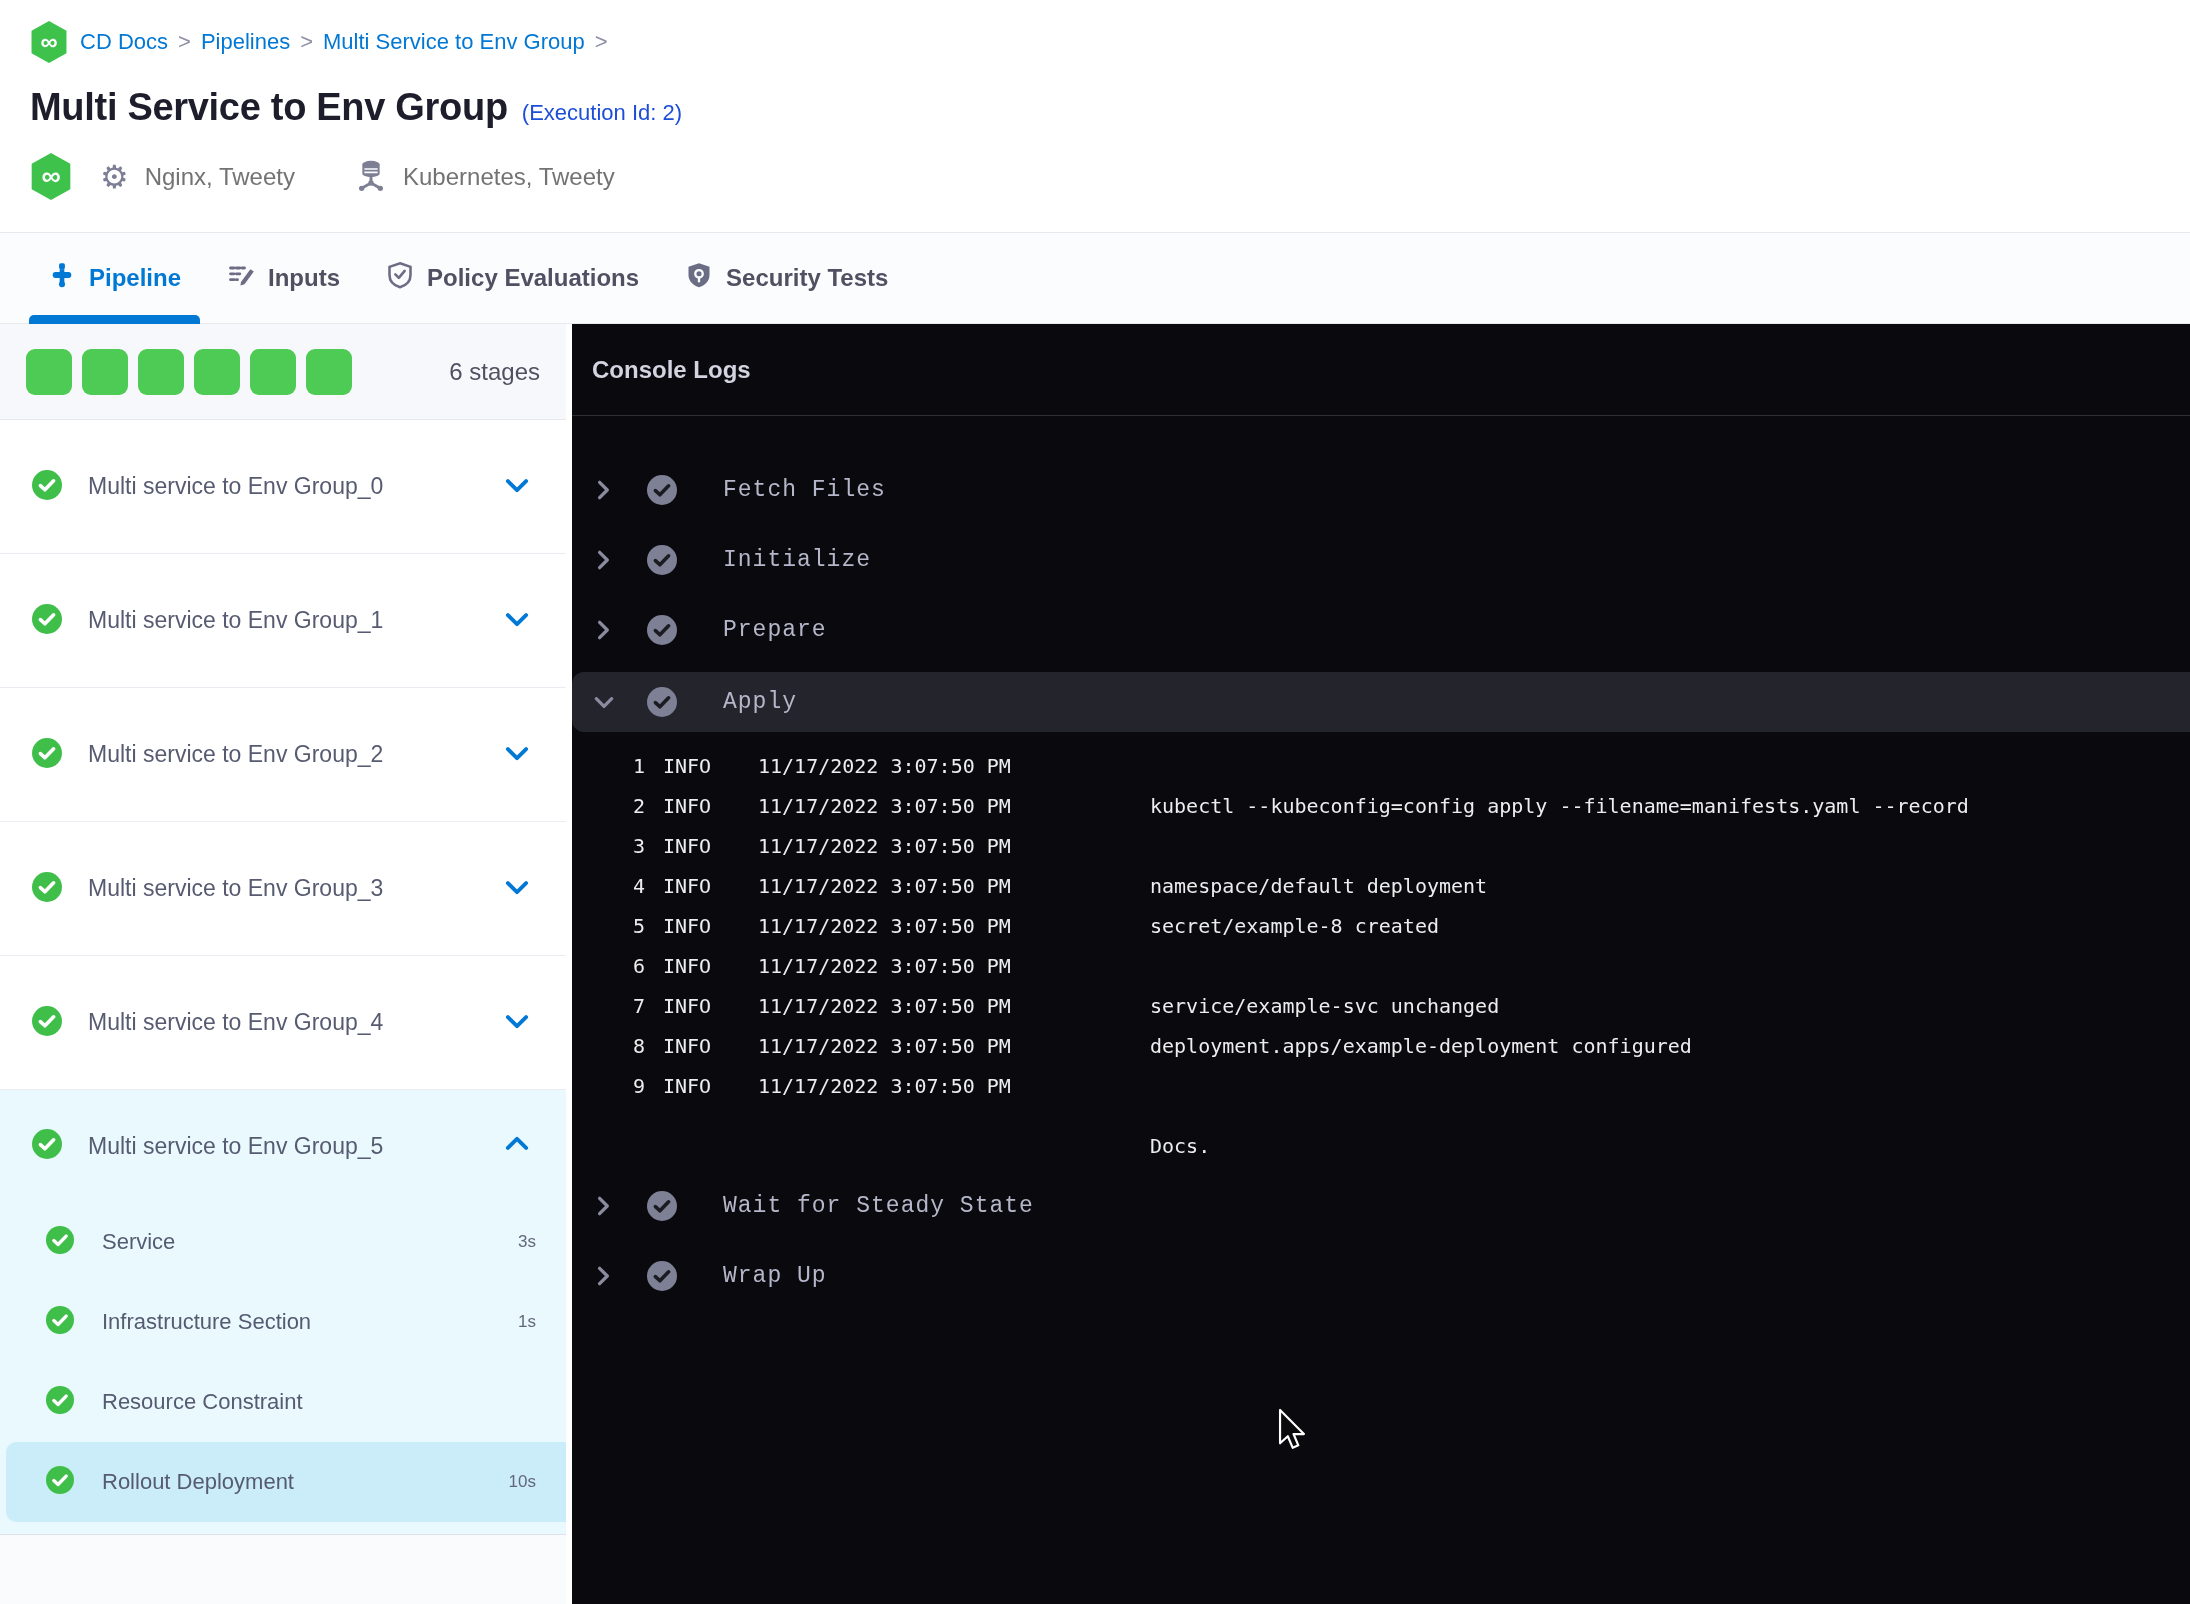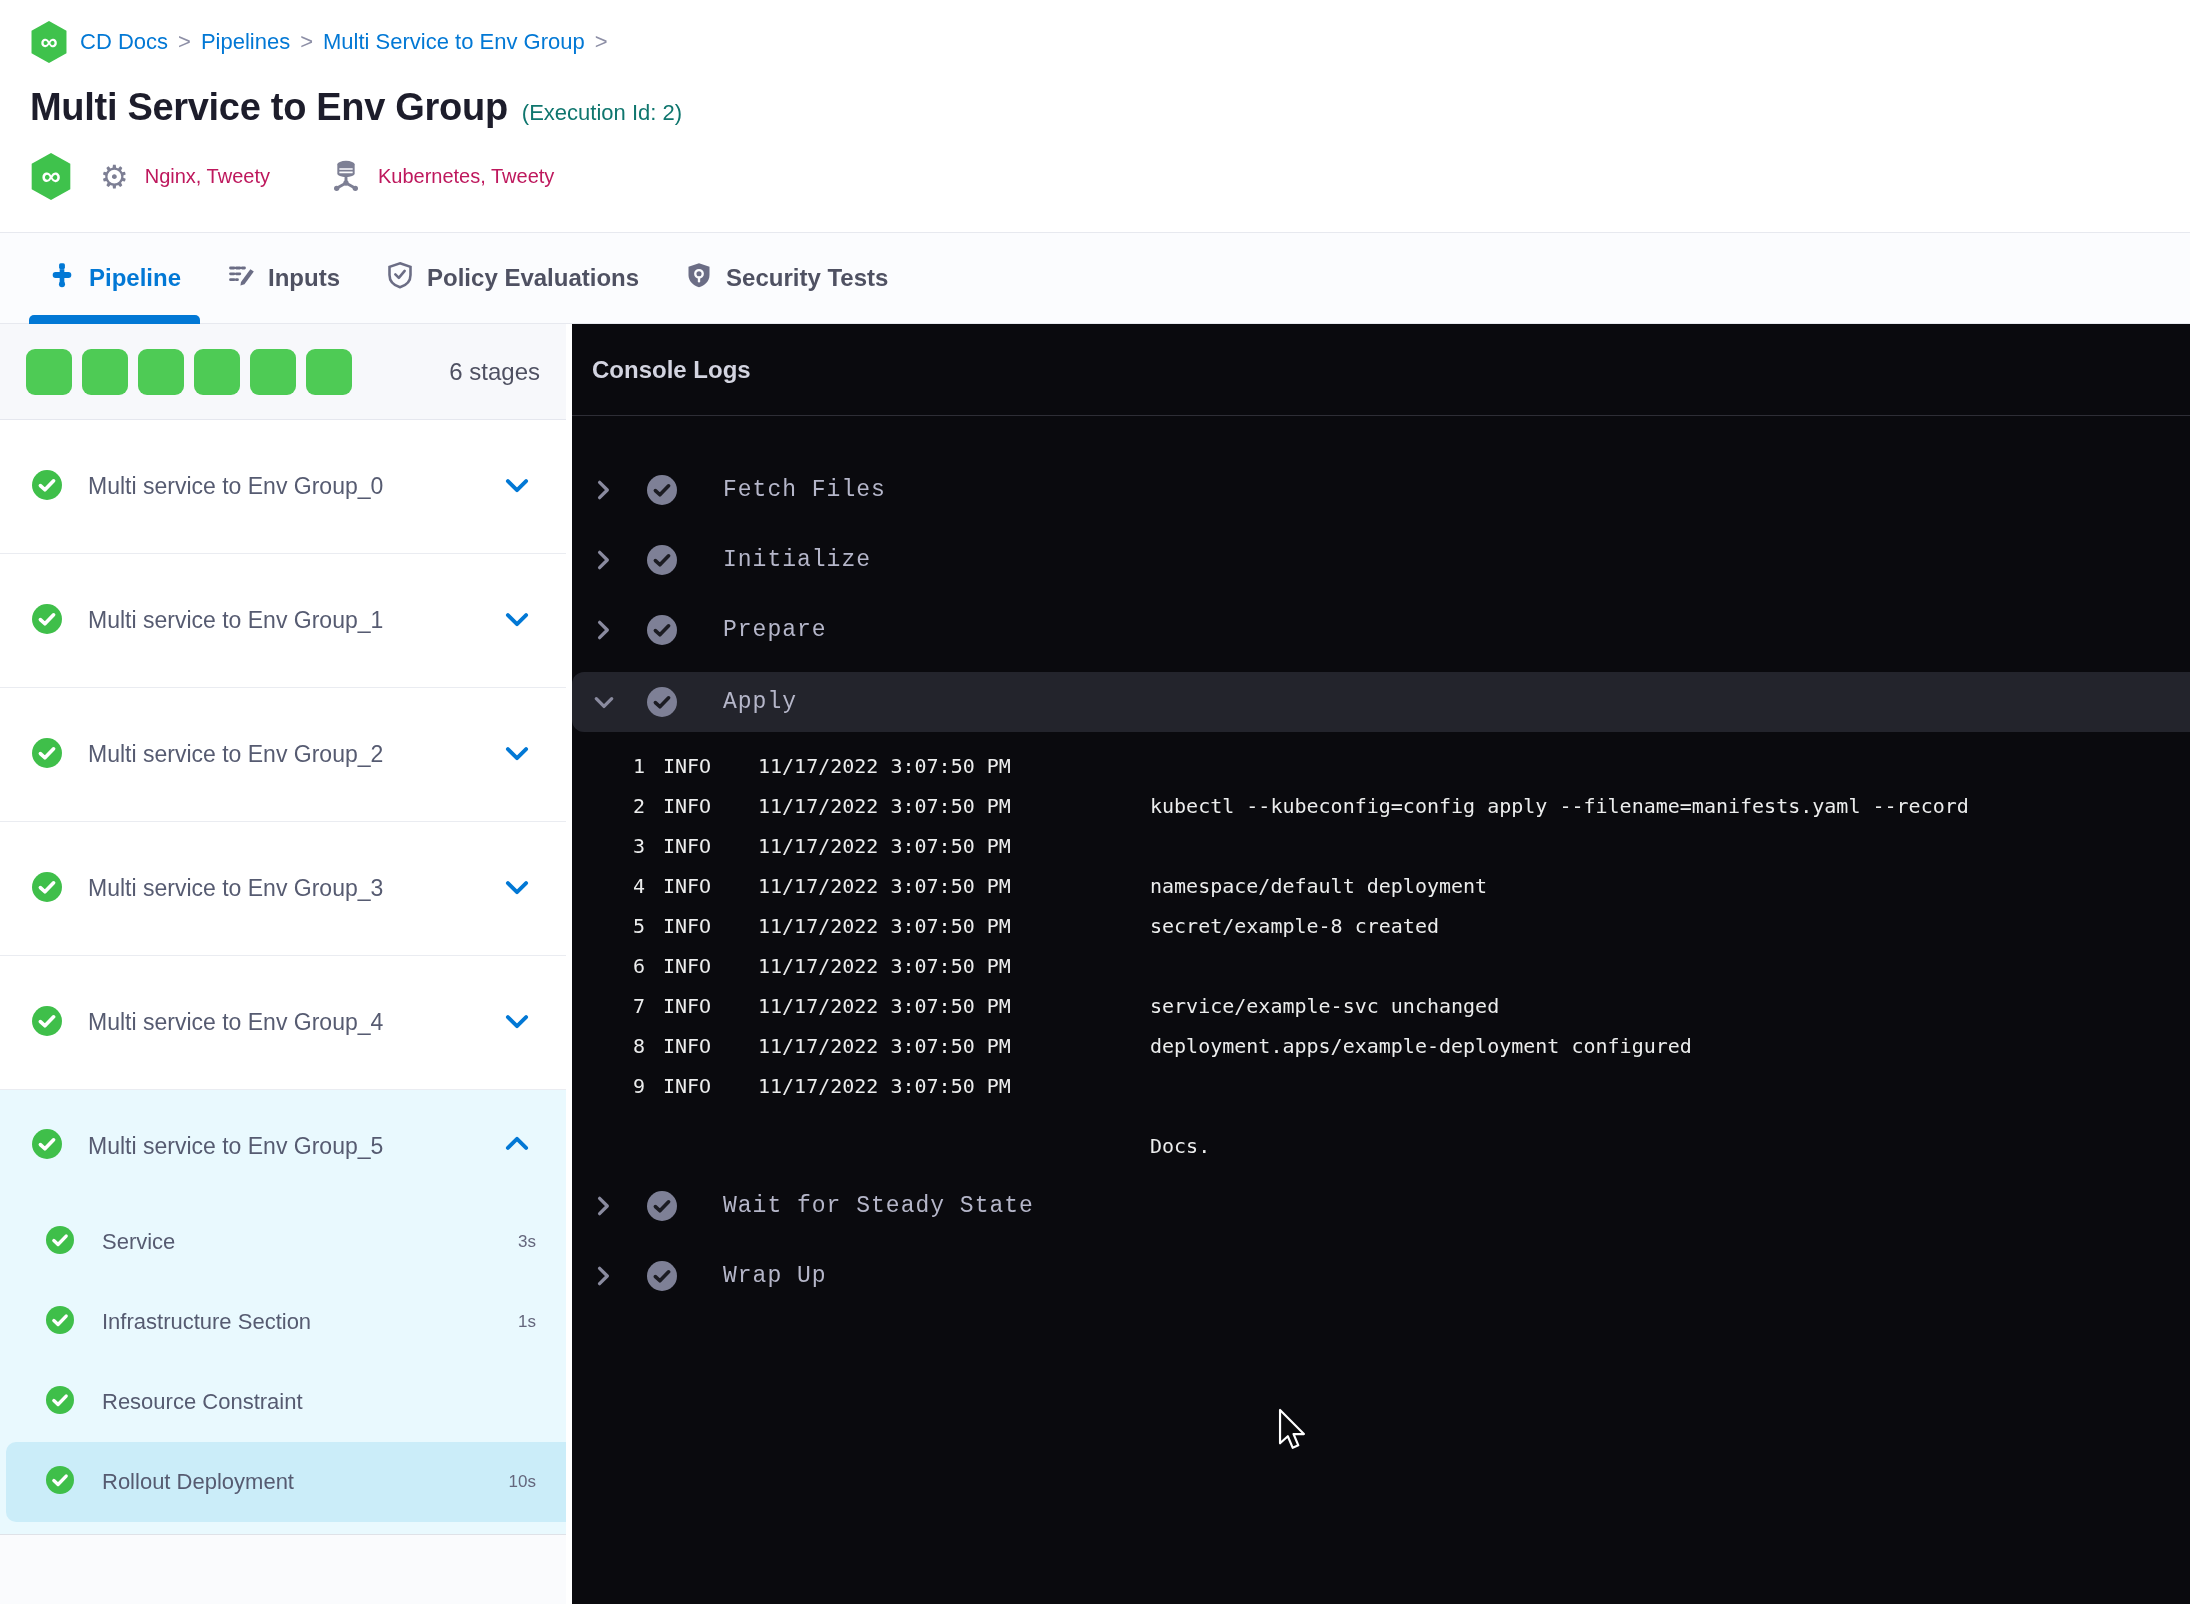--- a/index.html
+++ b/index.html
@@ -13,24 +13,24 @@
   .hex { display:inline-flex; align-items:center; justify-content:center;
     background:var(--green-badge); color:#fff; font-weight:bold;
     clip-path:polygon(50% 0,96% 23%,96% 77%,50% 100%,4% 77%,4% 23%); }
   .hex.sm { width:38px; height:42px; font-size:24px; }
   .hex.md { width:42px; height:47px; font-size:27px; }
   .crumbs { display:flex; align-items:center; gap:10px; font-size:22px; }
   .crumbs a { color:var(--blue); text-decoration:none; cursor:pointer; }
   .crumb-sep { color:#8d8fa6; font-size:22px; }
   .title-row { margin-top:22px; display:flex; align-items:baseline; gap:14px; }
   .title-row h1 { font-size:38px; font-weight:700; color:#1d1d2b; letter-spacing:-0.3px; }
-  .exec-id { font-size:22px; color:#0f766e; }
+  .exec-id { font-size:22px; color:#1d4ed8; }
   .svc-row { margin-top:24px; display:flex; align-items:center; }
   .gear-ic { font-size:32px; color:#7d7f94; margin-left:28px; line-height:1; }
-  .svc-txt { font-size:20px; color:#be185d; margin-left:16px; }
+  .svc-txt { font-size:24px; color:#737373; margin-left:16px; }
   .env-ic { margin-left:60px; }
   
   .tabbar { height:92px; background:#fbfcfe; border-top:1px solid #e7e9ef;
     border-bottom:1px solid #e7e9ef; display:flex; align-items:center; padding-left:48px; }
   .tab { position:relative; display:flex; align-items:center; gap:13px; height:100%;
     margin-right:46px; cursor:pointer; font-size:24px; font-weight:600; color:#4f5162; }
   .tab.active { color:var(--blue); }
   .tab.active::after { content:""; position:absolute; left:-19px; right:-19px; bottom:-1px;
     height:9px; background:var(--blue); border-radius:5px 5px 0 0; }
   

